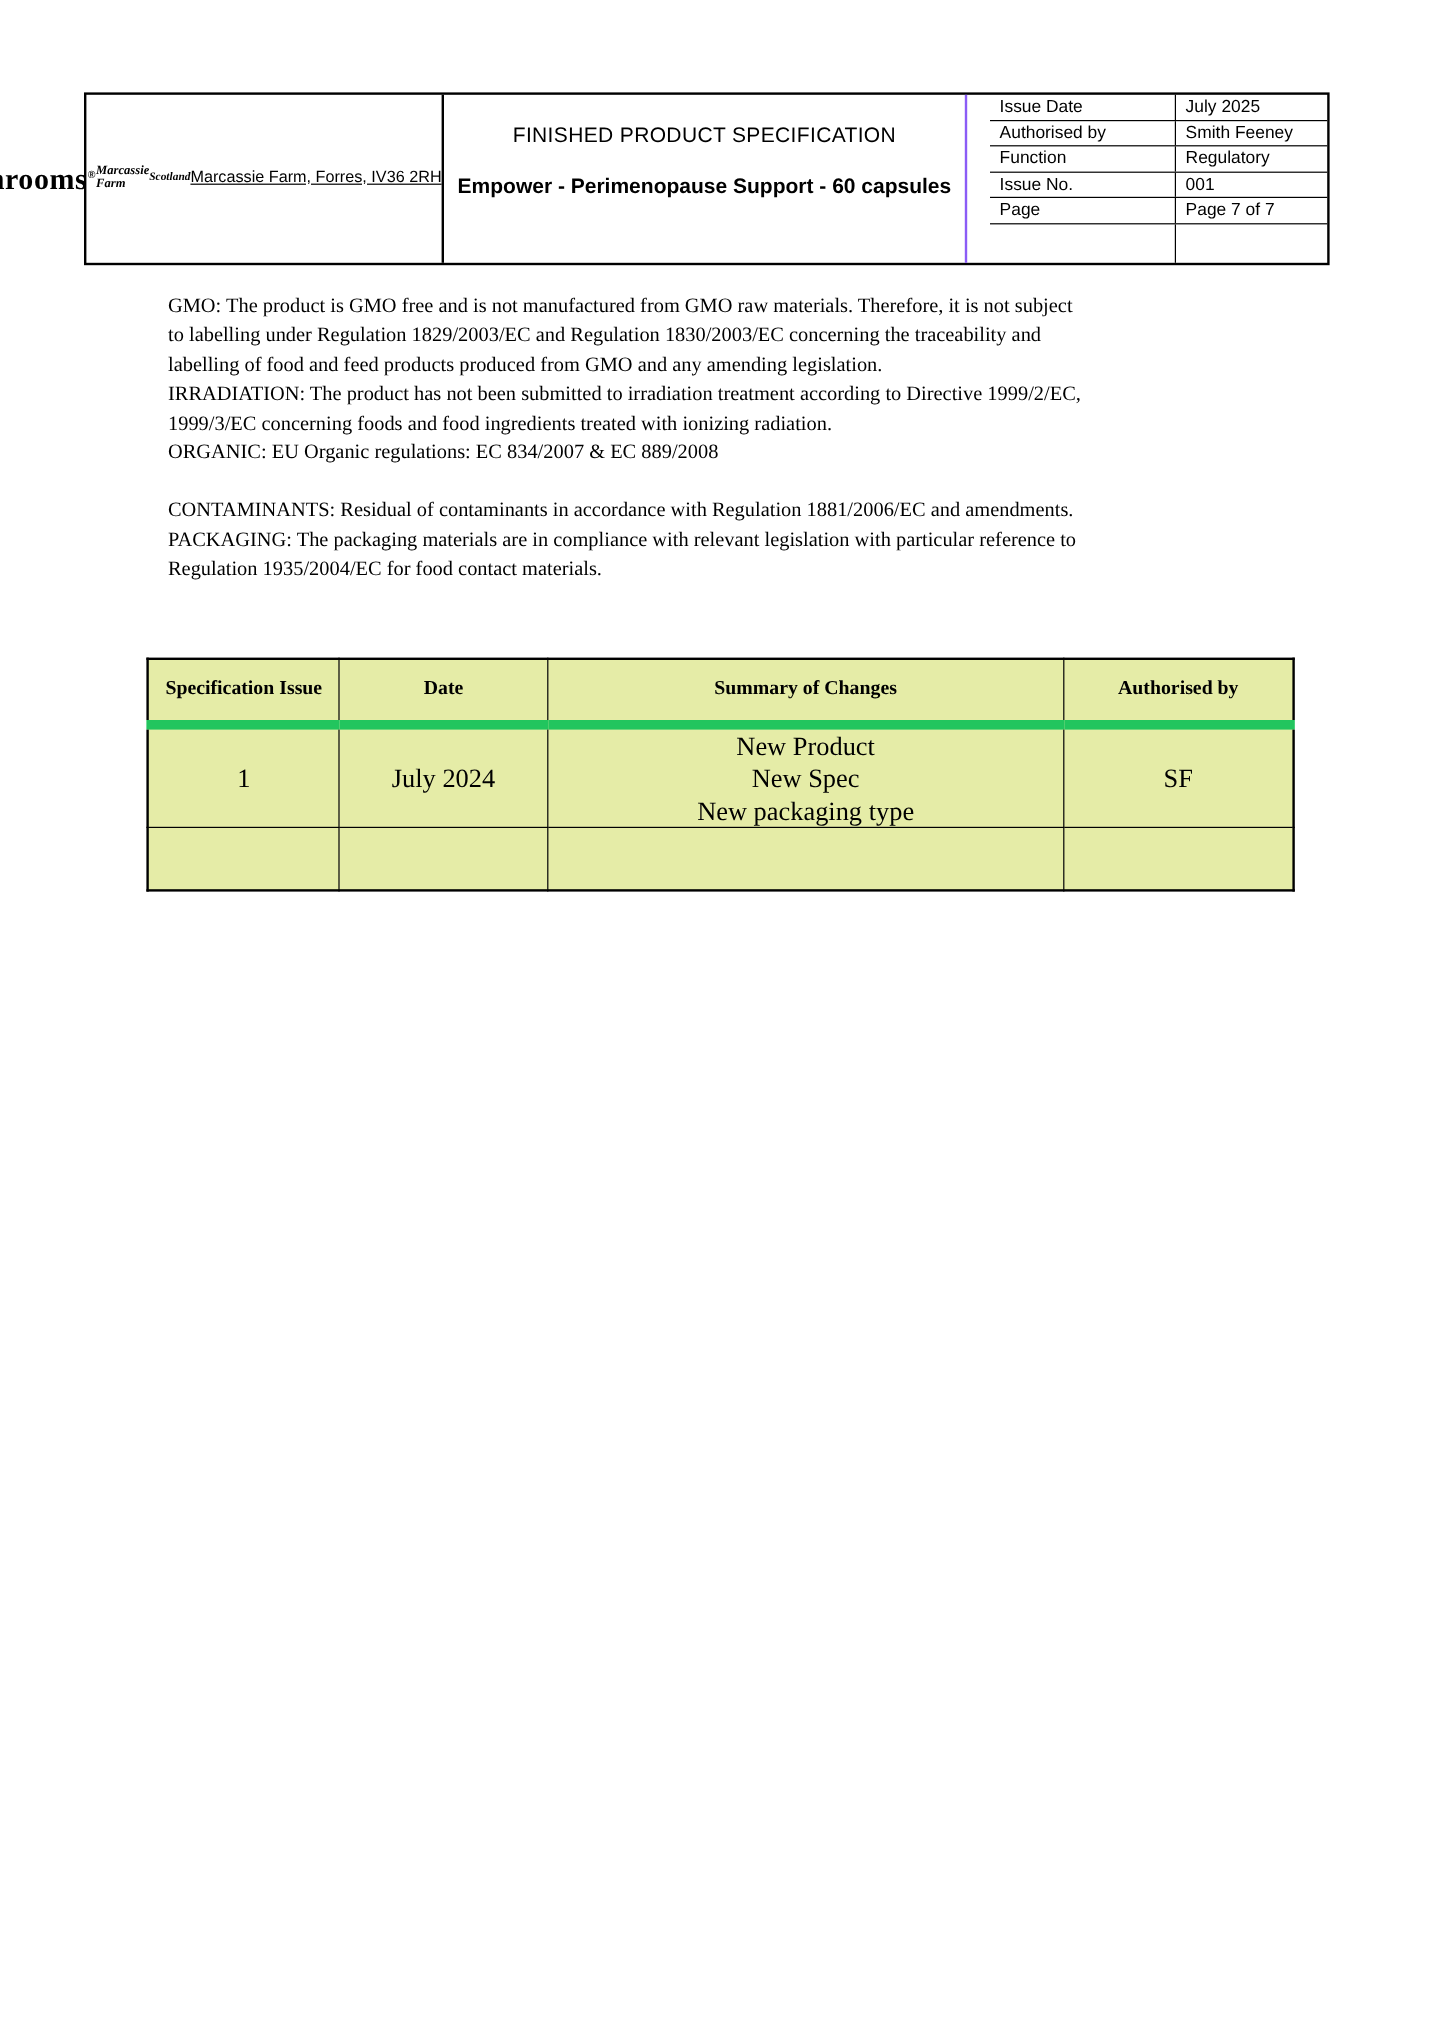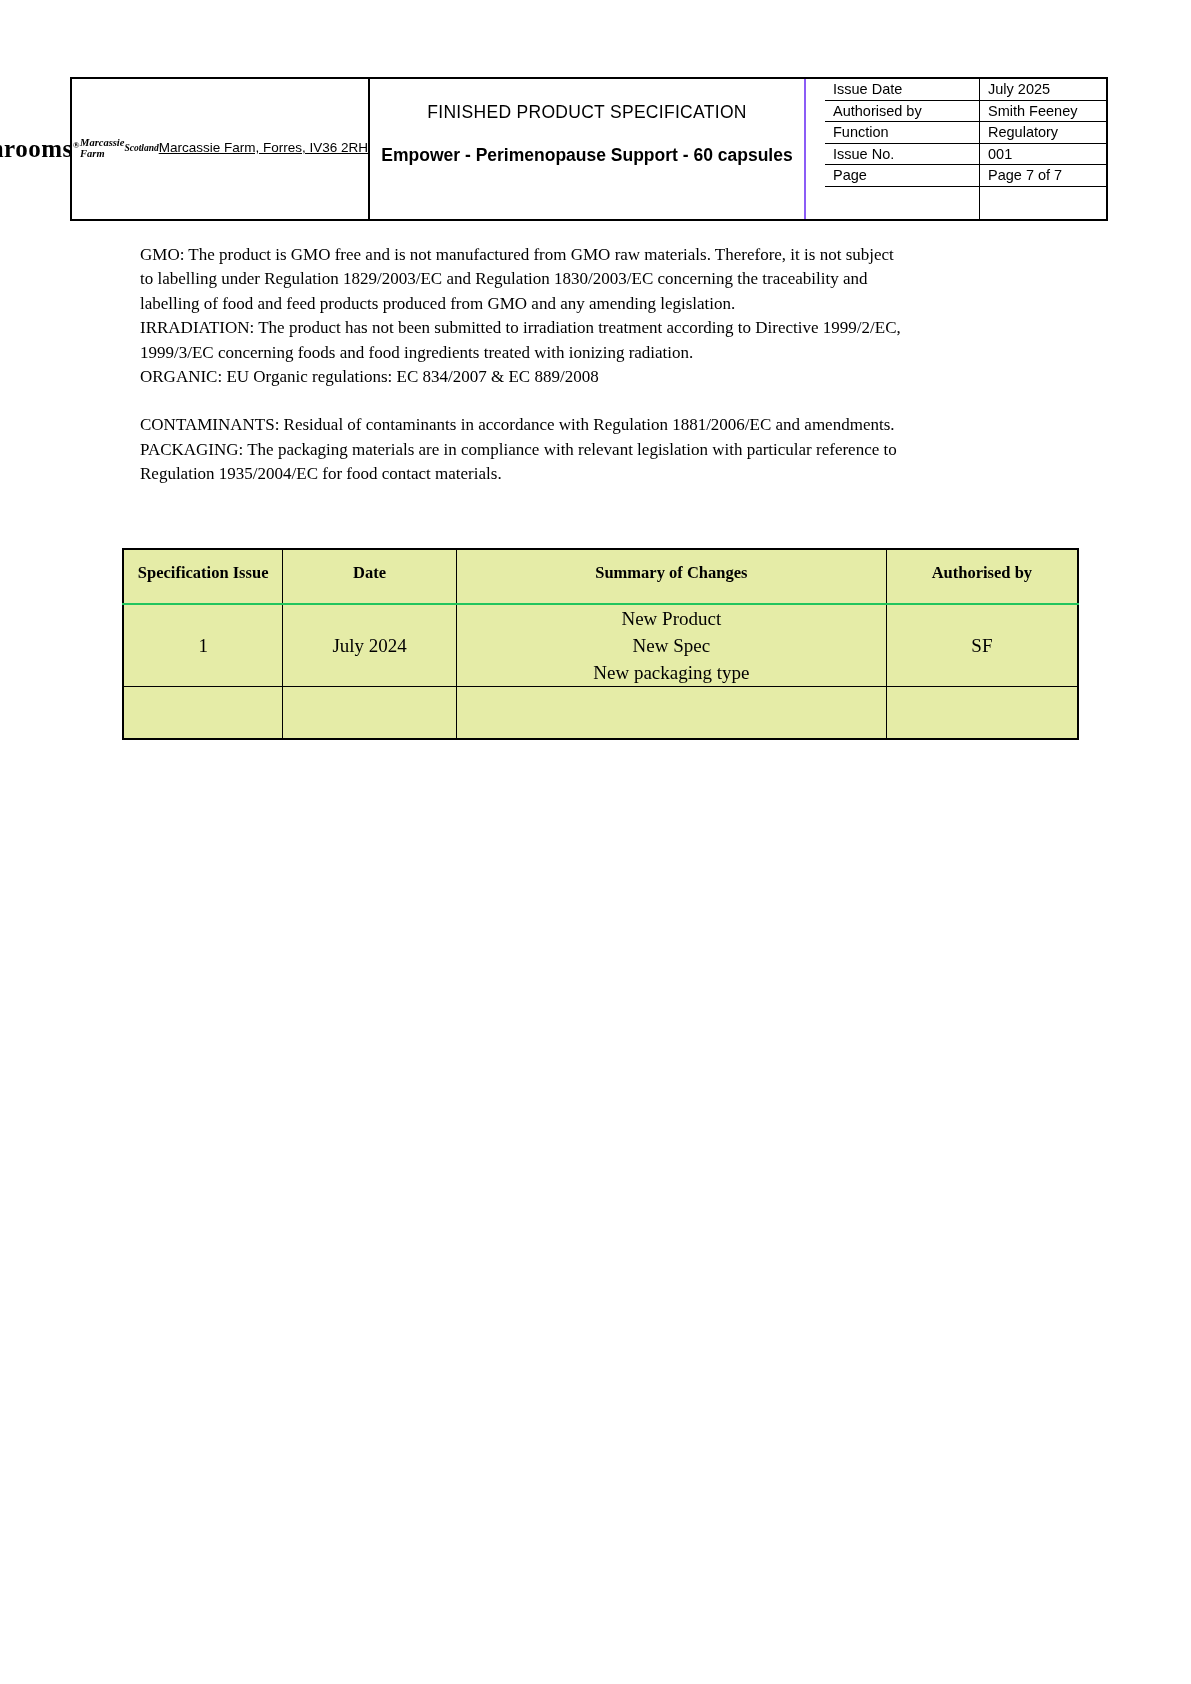--- a/index.html
+++ b/index.html
@@ -90,24 +90,24 @@
   .changes-table th, .changes-table td {
     background:#e5eca7;
     border:1.5px solid #000;
     text-align:center; vertical-align:middle;
     padding:0 4px;
   }
   .changes-table { border:2px solid #000; }
   .changes-table thead th {
     font-weight:bold; font-size:16.5px; line-height:20px;
     vertical-align:top; padding-top:13px;
-    border-bottom:2px solid #22c55e;
+    border-bottom:8px solid #22c55e;
     height:55px;
   }
-  .changes-table .data-row td { height:81px; font-size:19px; }
+  .changes-table .data-row td { height:81px; font-size:22px; }
   .changes-table .empty-row td { height:52px; }
   .summary-line { line-height:27px; }
 </style>
 </head>
 <body>
 
 <div class="sheet">
 
   <div class="header-box">
 

